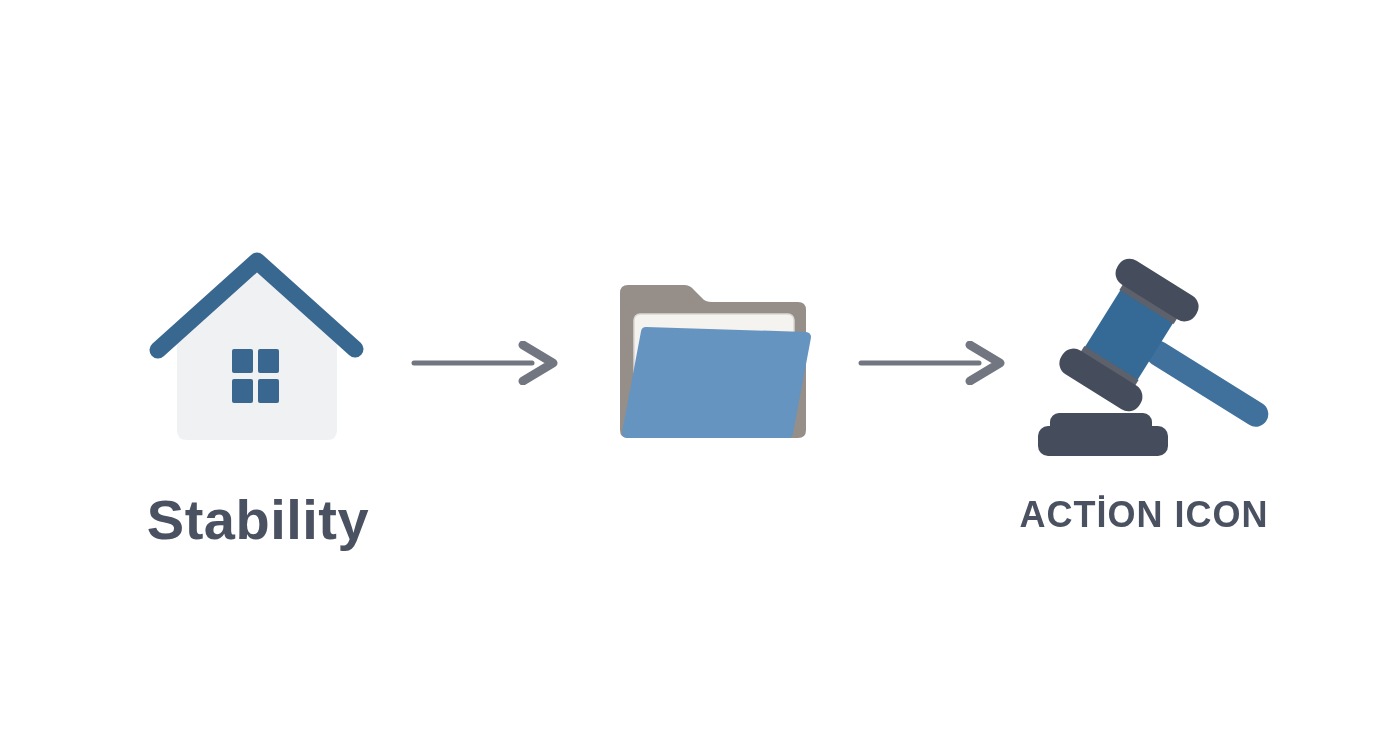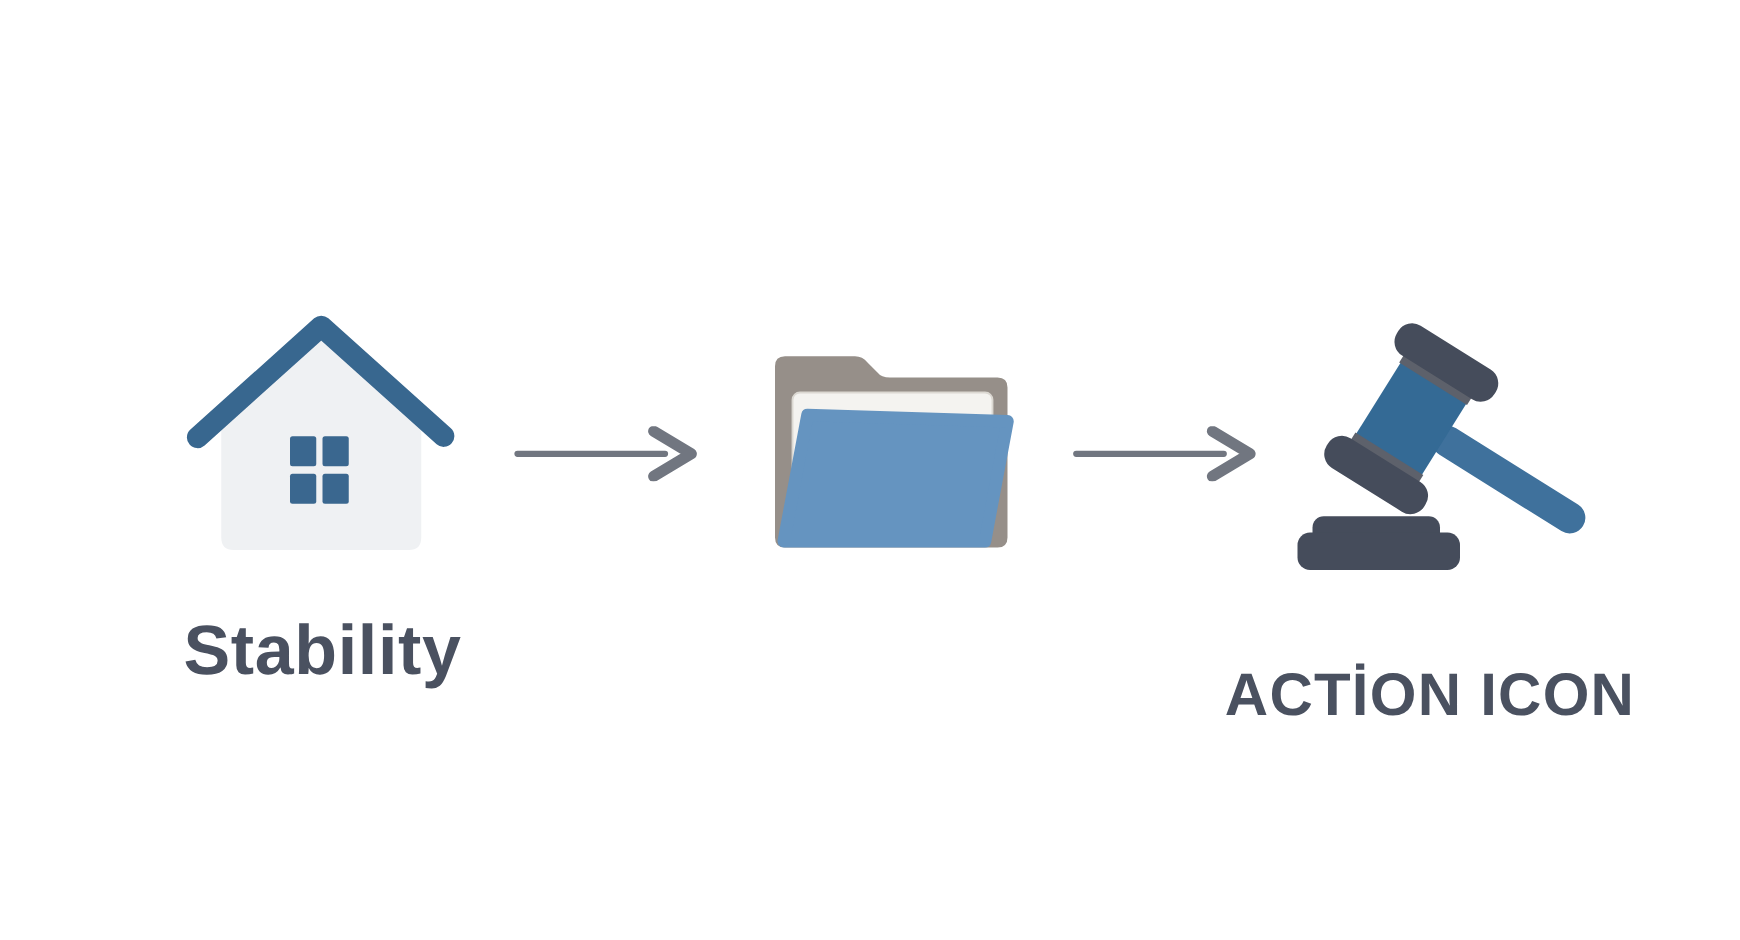--- a/index.html
+++ b/index.html
@@ -39,21 +39,21 @@
   .step-label {
     position: absolute;
     transform: translateX(-50%);
     white-space: nowrap;
     color: var(--label-text, #4a5160);
     font-weight: 700;
     line-height: 1;
     letter-spacing: 0.5px;
   }
   .label-lg { font-size: 56px; }
-  .label-md { font-size: 48px; letter-spacing: 1px; margin-top: 36px; }
+  .label-md { font-size: 36px; letter-spacing: 1px; }
 </style>
 </head>
 <body>
 
 <div class="canvas">
 
   <div class="abs" style="left:145px; top:245px; width:220px; height:210px;">
     <svg width="220" height="210" viewBox="0 0 220 210">
 
       <path class="house-body" d="M 32 92 L 112 19 L 192 92 L 192 185 Q 192 195 182 195 L 42 195 Q 32 195 32 185 Z"></path>

